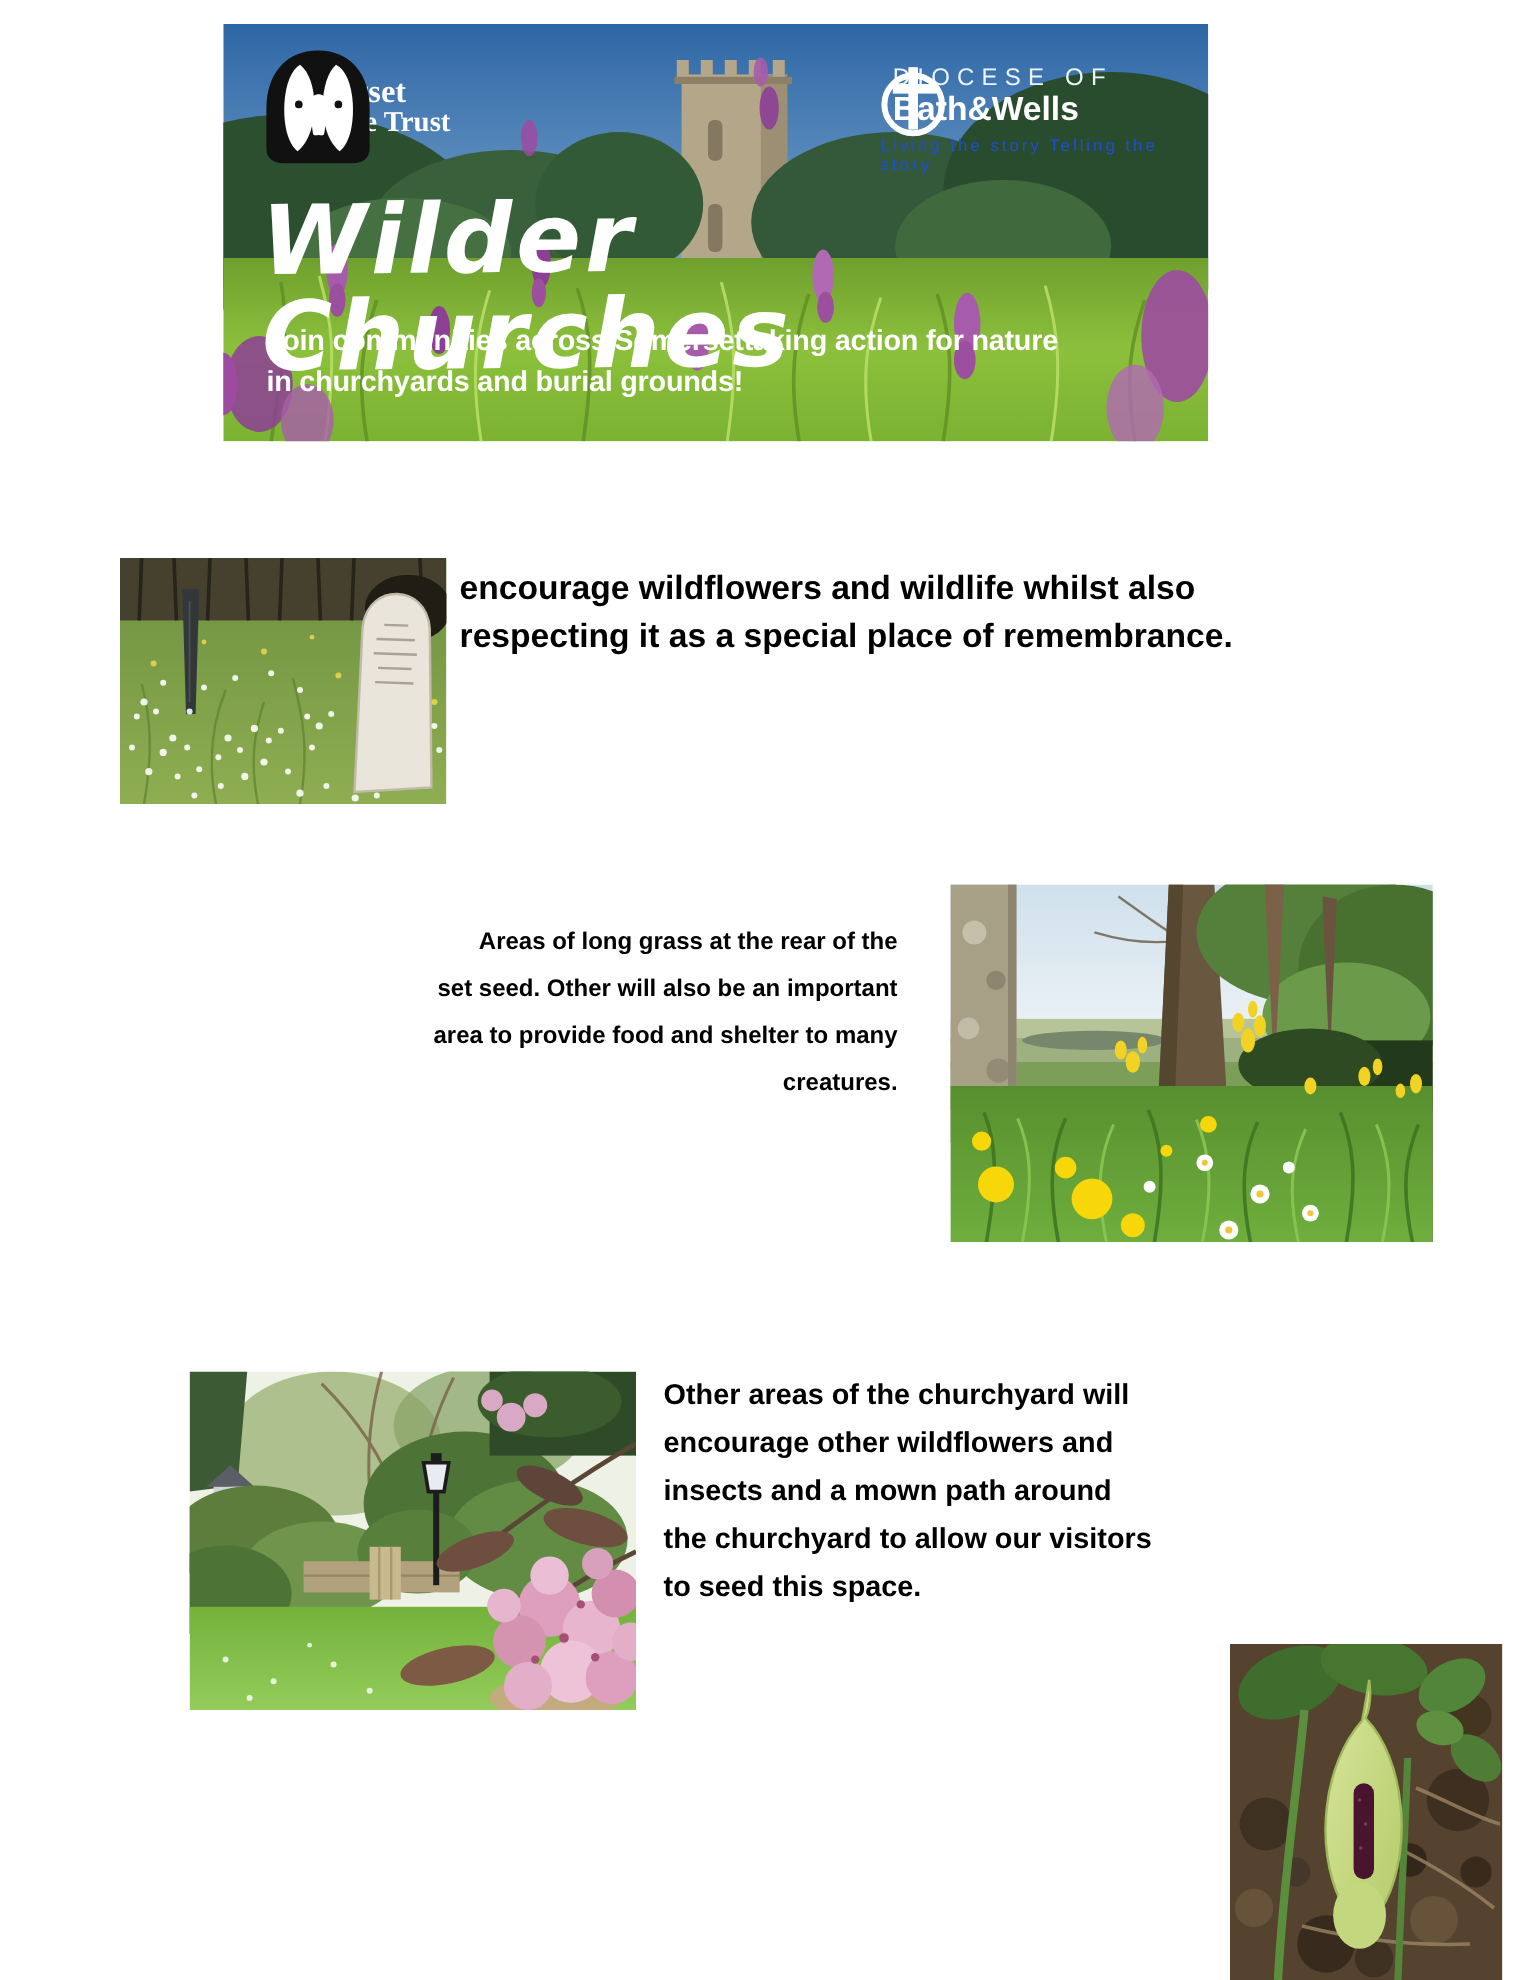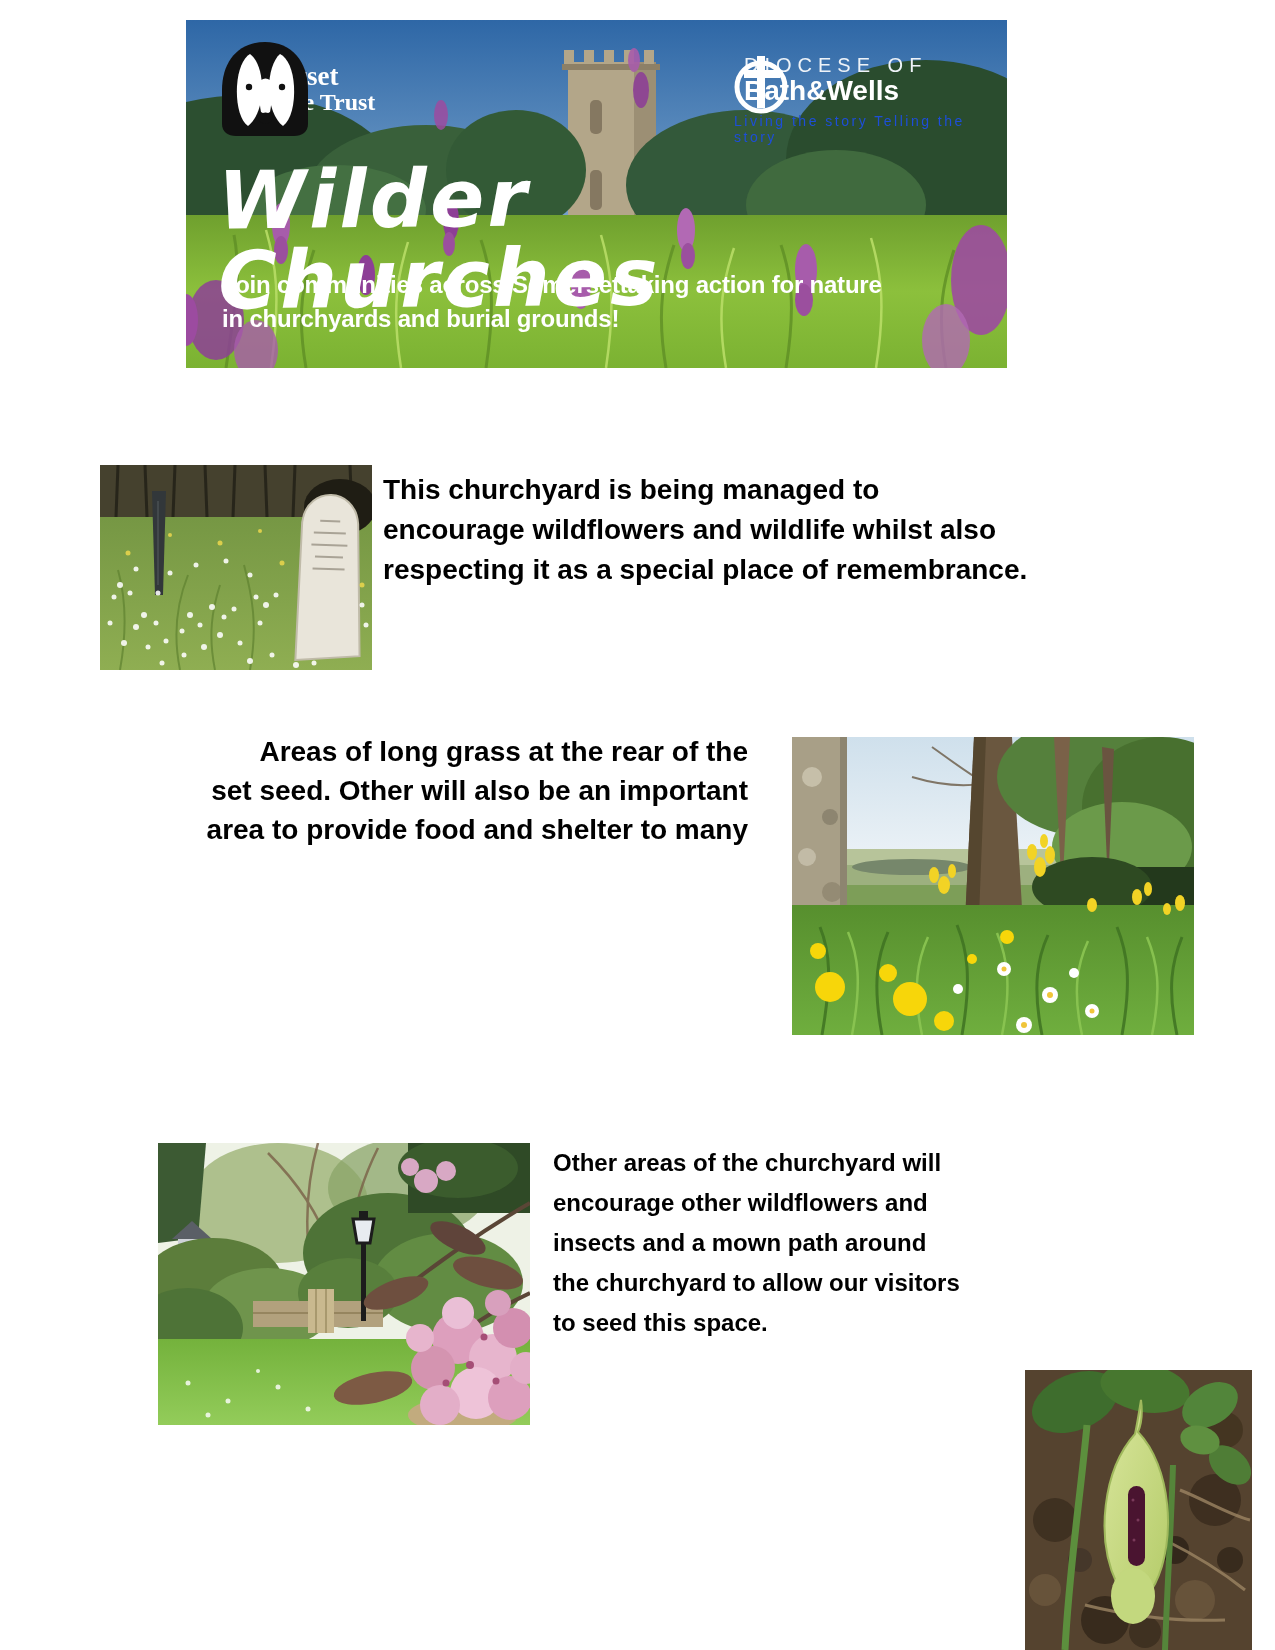--- a/index.html
+++ b/index.html
@@ -24,21 +24,21 @@
   .dio-tagline{margin-top:6px;font-size:14px;letter-spacing:2.5px;color:#1d4ed8;}
   .banner-title{left:32px;top:138px;width:780px;color:#ffffff;
       font-family:"DejaVu Sans", sans-serif;font-weight:bold;font-style:italic;
       font-size:80px;letter-spacing:3px;line-height:1;transform:rotate(-0.5deg);}
   .banner-sub{left:36px;top:248px;color:#ffffff;font-weight:bold;
       font-size:24px;line-height:34px;letter-spacing:-0.2px;}
 
   
   .btxt{color:#000;font-weight:bold;white-space:nowrap;}
   .text1{left:383px;top:470px;width:740px;font-size:28px;line-height:40px;text-align:left;}
-  .text2{left:108px;top:732px;width:640px;font-size:28px;line-height:39px;text-align:right;}
+  .text2{left:108px;top:766px;width:640px;font-size:20px;line-height:39px;text-align:right;}
   .text3{left:553px;top:1143px;width:580px;font-size:24px;line-height:40px;text-align:left;}
 
   
   .photo{display:block;}
   .photo1{left:100px;top:465px;}
   .photo2{left:792px;top:737px;}
   .photo3{left:158px;top:1143px;}
   .photo4{left:1025px;top:1370px;}
 </style>
 </head>
@@ -251,29 +251,29 @@
       <circle cx="28" cy="88" r="2.5"></circle>
         <circle cx="120" cy="78" r="2.5"></circle>
         <circle cx="182" cy="98" r="2.5"></circle>
       <circle cx="70" cy="70" r="2"></circle>
         <circle cx="160" cy="66" r="2"></circle>
         <circle cx="262" cy="120" r="2.5"></circle>
     </g>
   </svg>
 
   <div class="abs btxt text1">
-    <div>This churchyard is being managed to</div>
     <div>encourage wildflowers and wildlife whilst also</div>
     <div>respecting it as a special place of remembrance.</div>
   </div>
 
   <div class="abs btxt text2">
     <div>Areas of long grass at the rear of the</div>
     <div>set seed. Other will also be an important</div>
     <div>area to provide food and shelter to many</div>
+    <div>creatures.</div>
   </div>
 
   <svg class="abs photo photo2" width="402" height="298" viewBox="0 0 402 298">
     <defs>
       <linearGradient id="g2sky" x1="0" y1="0" x2="0" y2="1">
         <stop offset="0" stop-color="#cfe0ec"></stop>
           <stop offset="1" stop-color="#edf3f7"></stop>
       </linearGradient>
       <linearGradient id="g2grass" x1="0" y1="0" x2="0" y2="1">
         <stop offset="0" stop-color="#578f2e"></stop>

